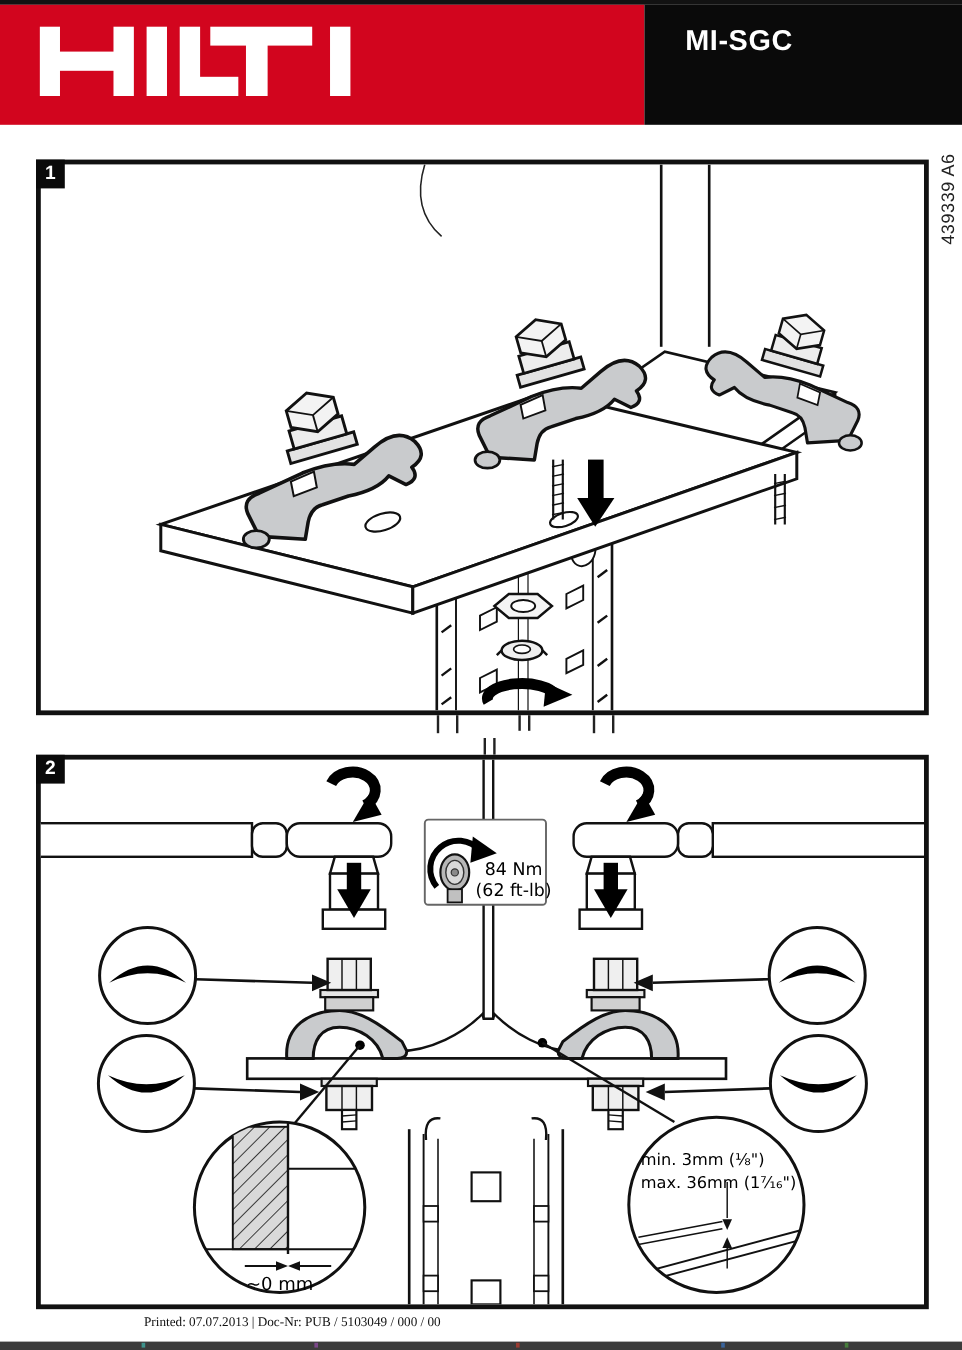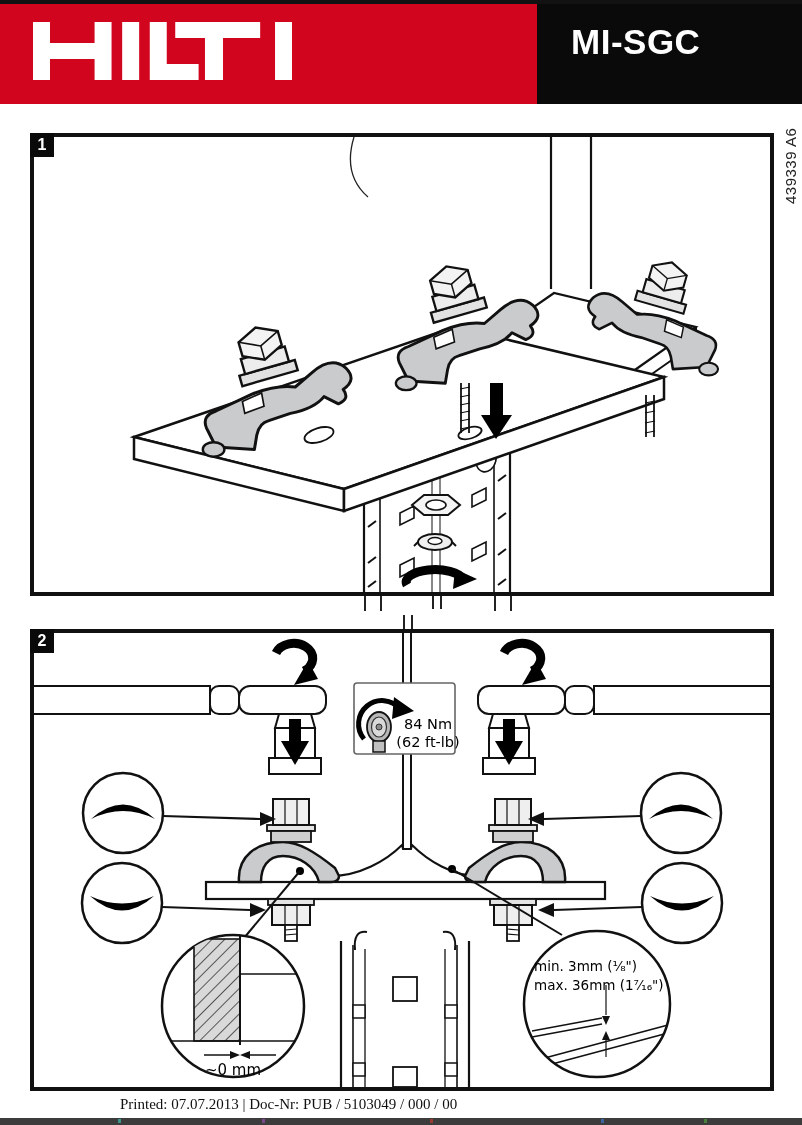--- a/index.html
+++ b/index.html
@@ -6,38 +6,38 @@
   body{
     width:802px;height:1125px;position:relative;background:#ffffff;
     font-family:"Liberation Sans", sans-serif;overflow:hidden;
   }
   .abs{position:absolute;}
   
   #top-line{left:0;top:0;width:802px;height:4px;background:#121212;}
   #header-red{left:0;top:4px;width:537px;height:100px;background:#d2051e;}
   #header-black{left:537px;top:4px;width:265px;height:100px;background:#0a0a0a;color:#fff;}
   #logo{left:33px;top:22px;width:276px;height:58px;}
-  .product-code{padding:18px 0 0 34px;font-weight:bold;font-size:35px;line-height:1.12;letter-spacing:.5px;}
+  .product-code{padding:18px 0 0 34px;font-weight:bold;font-size:24px;line-height:1.12;letter-spacing:.5px;}
   
   #doc-code{left:782px;top:204px;transform:rotate(-90deg);transform-origin:0 0;
     font-size:15px;color:#222;white-space:nowrap;letter-spacing:.5px;}
   
   .fig-frame{border:4px solid #111;background:#fff;text-align:center;}
   #fig1{left:30px;top:133px;width:736px;height:455px;}
   #fig2{left:30px;top:629px;width:736px;height:454px;}
   .fig-badge{width:24px;height:24px;background:#0a0a0a;color:#fff;font-weight:bold;
     font-size:16px;display:flex;align-items:center;justify-content:center;z-index:5;}
   #badge1{left:30px;top:133px;}
   #badge2{left:30px;top:629px;}
   svg{display:block;}
   svg text{font-family:"DejaVu Sans","Liberation Sans",sans-serif;}
   
   .stub{width:2px;background:#222;}
   
-  #footer-text{left:120px;top:1096px;font-family:"Liberation Serif",serif;font-size:15px;color:#101010;}
+  #footer-text{left:120px;top:1096px;font-family:"Liberation Serif",serif;font-size:11px;color:#101010;}
   #bottom-bar{left:0;top:1118px;width:802px;height:7px;background:#3c3c3c;}
   .speck{top:1119px;width:3px;height:4px;opacity:.8;}
 </style>
 </head>
 <body>
 
 <div class="abs" id="top-line"></div>
 <div class="abs" id="header-red"></div>
 <div class="abs" id="header-black">
   <div class="product-code">

